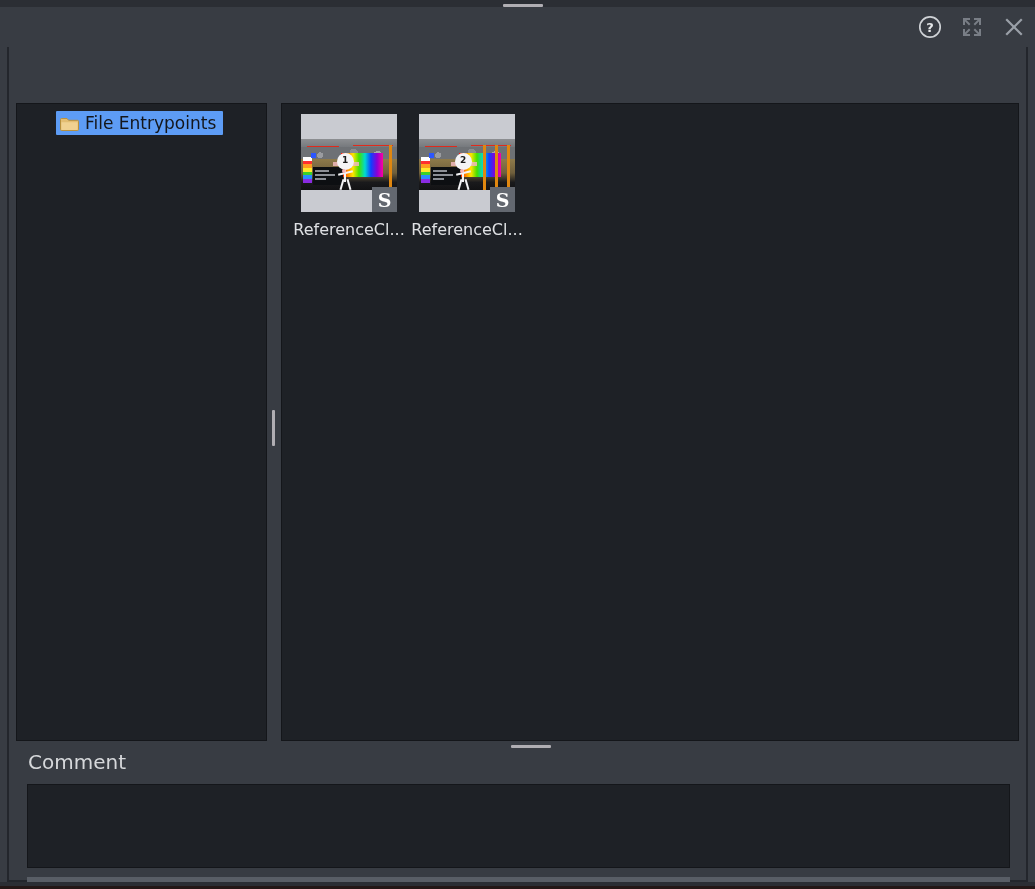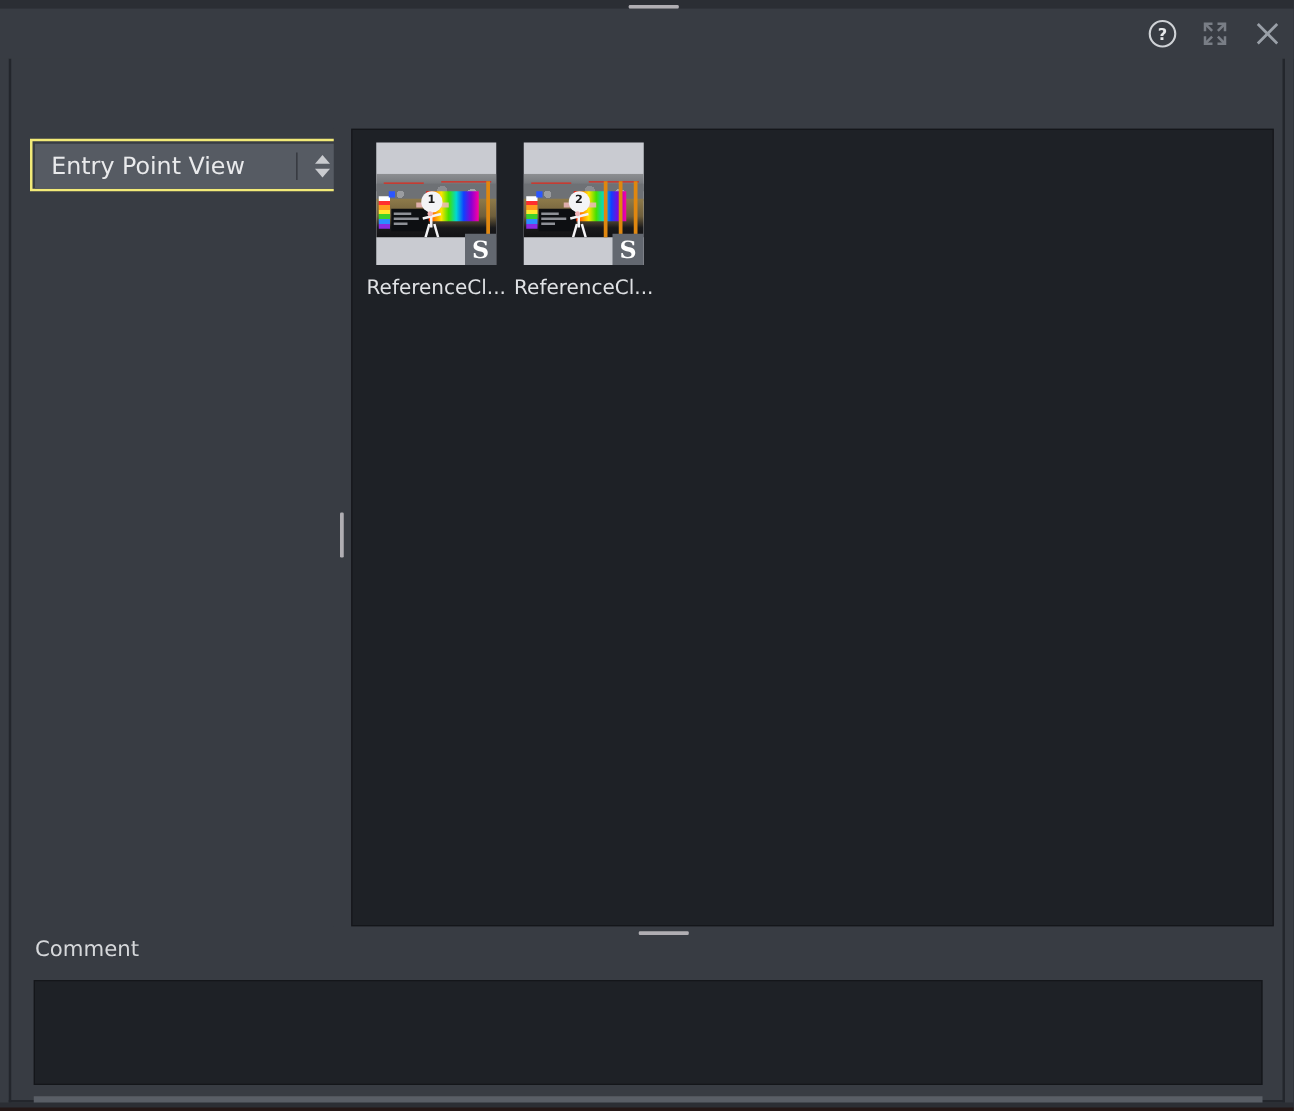--- a/index.html
+++ b/index.html
@@ -280,21 +280,21 @@
     position: absolute;
     left: 7px; top: 694px;
     width: 1003px; height: 10px;
   }
 
   
   .comment-label {
     position: absolute;
     left: 19px; top: 703px;
     color: #d6d8db;
-    font-size: 17px;
+    font-size: 20px;
   }
   .comment-box {
     position: absolute;
     left: 18px; top: 737px;
     width: 983px; height: 84px;
     background: #1e2126;
     border: 1px solid #14161a;
     box-sizing: border-box;
     color: #d0d2d6;
     font-size: 16px;
@@ -399,20 +399,33 @@
           <rect x="2" y="12" width="12" height="3" fill="#b9bdc3"></rect>
           <rect x="2" y="19" width="7" height="3" fill="#b9bdc3"></rect>
           <rect x="24" y="3" width="2.6" height="15" fill="#b9bdc3"></rect>
           <path d="M21.4 16 L29.2 16 L25.3 23 Z" fill="#b9bdc3"></path>
         </svg>
       </div>
     </div>
 
     <div class="body-split">
 
+      <div class="tree-panel">
+        <div class="tree-item">
+          <span class="folder-ic">
+            <svg width="19" height="14" viewBox="0 0 19 14">
+              <path d="M0.5 2.5 a1 1 0 0 1 1-1 H7 l1.6 1.8 H17.5 a1 1 0 0 1 1 1 V12.5
+                       a1 1 0 0 1 -1 1 H1.5 a1 1 0 0 1 -1 -1 Z" fill="#e3bd72" stroke="#b8913f"></path>
+              <path d="M1.4 5.2 H17.6 V12.3 a0.8 0.8 0 0 1 -0.8 0.8 H2.2
+                       a0.8 0.8 0 0 1 -0.8 -0.8 Z" fill="#f0d191"></path>
+            </svg>
+          </span>
+          <span class="tree-item-label">File Entrypoints</span>
+        </div>
+      </div>
 
       <div class="vsplit">
         <div class="vsplit-handle"></div>
       </div>
 
       <div class="thumb-panel" id="thumb-panel">
 
       <div class="thumb-cell">
             <div class="thumb-img">
               <div class="thumb-scene">

